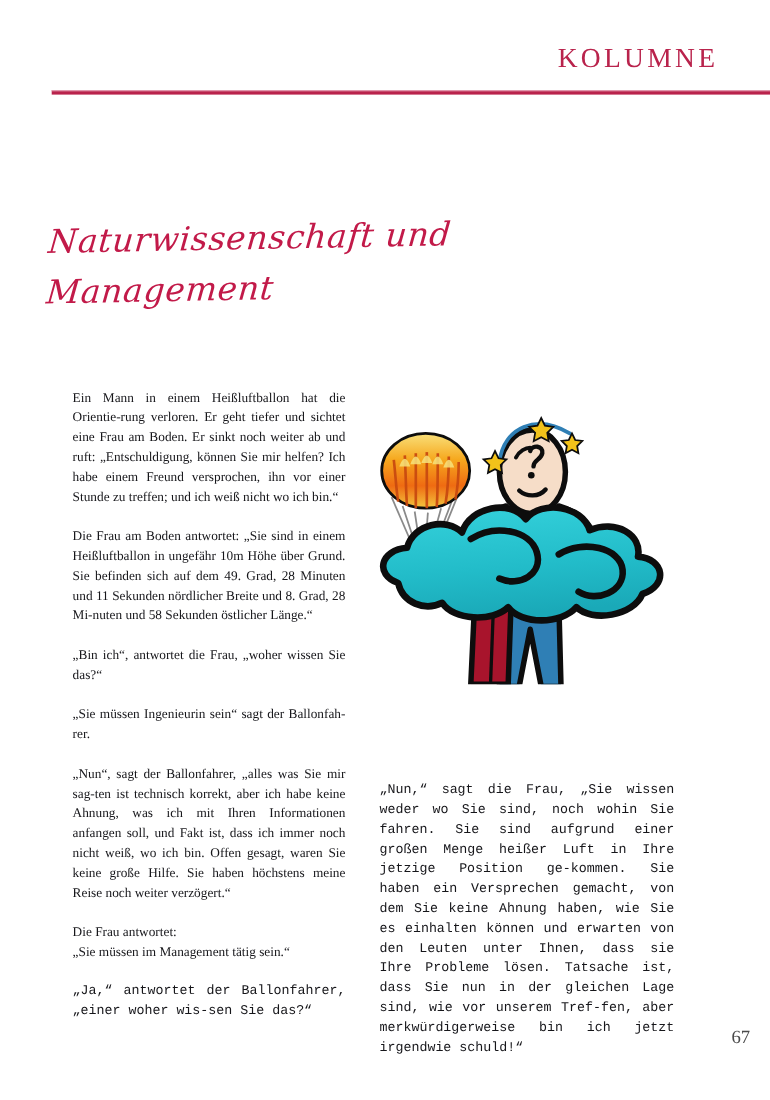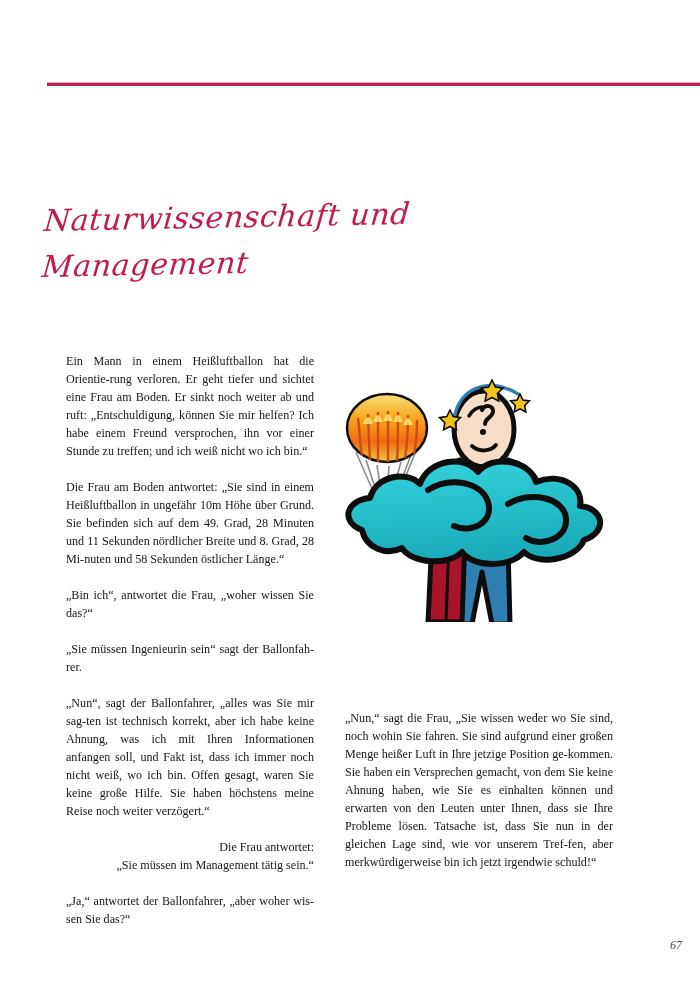--- a/index.html
+++ b/index.html
@@ -61,63 +61,63 @@
     font-size:12.1px;
     line-height:18.0px;
     color:#16161a;
     text-align:justify;
     text-justify:inter-word;
     hyphens:manual;
   }
   .col-left{ left:45px; top:352px; width:248px;margin-left:21px; }
   .col-right{ left:345px; top:709px; width:268px; }
   .col p{margin:0 0 18px 0;}
-  .col p:last-child{margin-bottom:0;}
+  .col p:last-child{margin-bottom:0;font-family:Liberation Mono, monospace;}
 
   
   .illustration{
     position:absolute;
     left:332px; top:372px;
     width:300px; height:250px;
   }
   .illustration svg{display:block;width:100%;height:100%;}
 
   
   .folio{
     position:absolute;
     right:18px; bottom:47px;
     font-family:"Liberation Serif", serif;
-    font-size:12px;
-    font-style:italic;
+    font-size:17px;
     color:#4a4a4a;
   }
 </style>
 </head>
 <body>
 
 <div class="page">
 
   <div class="header-wrap">
+    <div class="kolumne">KOLUMNE</div>
     <div class="header-rule"></div>
   </div>
 
   <div class="title">
     <span class="l1">Naturwissenschaft und</span>
     <span class="l2">Management</span>
   </div>
 
   <div class="col col-left">
     <p>Ein Mann in einem Heißluftballon hat die Orientie-rung verloren. Er geht tiefer und sichtet eine Frau am Boden. Er sinkt noch weiter ab und ruft: „Entschuldigung, können Sie mir helfen? Ich habe einem Freund versprochen, ihn vor einer Stunde zu treffen; und ich weiß nicht wo ich bin.“</p>
     <p>Die Frau am Boden antwortet: „Sie sind in einem Heißluftballon in ungefähr 10m Höhe über Grund. Sie befinden sich auf dem 49. Grad, 28 Minuten und 11 Sekunden nördlicher Breite und 8. Grad, 28 Mi-nuten und 58 Sekunden östlicher Länge.“</p>
     <p>„Bin ich“, antwortet die Frau, „woher wissen Sie das?“</p>
     <p>„Sie müssen Ingenieurin sein“ sagt der Ballonfah-rer.</p>
     <p>„Nun“, sagt der Ballonfahrer, „alles was Sie mir sag-ten ist technisch korrekt, aber ich habe keine Ahnung, was ich mit Ihren Informationen anfangen soll, und Fakt ist, dass ich immer noch nicht weiß, wo ich bin. Offen gesagt, waren Sie keine große Hilfe. Sie haben höchstens meine Reise noch weiter verzögert.“</p>
-    <p style="white-space:pre-line;text-align:right;">Die Frau antwortet:
+    <p style="white-space:pre-line;text-align:left;">Die Frau antwortet:
 „Sie müssen im Management tätig sein.“</p>
-    <p>„Ja,“ antwortet der Ballonfahrer, „aber woher wis-sen Sie das?“</p>
+    <p>„Ja,“ antwortet der Ballonfahrer, „einer woher wis-sen Sie das?“</p>
   </div>
 
   <div class="col col-right">
     <p>„Nun,“ sagt die Frau, „Sie wissen weder wo Sie sind, noch wohin Sie fahren. Sie sind aufgrund einer großen Menge heißer Luft in Ihre jetzige Position ge-kommen. Sie haben ein Versprechen gemacht, von dem Sie keine Ahnung haben, wie Sie es einhalten können und erwarten von den Leuten unter Ihnen, dass sie Ihre Probleme lösen. Tatsache ist, dass Sie nun in der gleichen Lage sind, wie vor unserem Tref-fen, aber merkwürdigerweise bin ich jetzt irgendwie schuld!“</p>
   </div>
 
   <div class="illustration">
     <svg viewBox="0 0 300 250" xmlns="http://www.w3.org/2000/svg">
       <defs>
         <linearGradient id="balloonGrad" x1="0" y1="0" x2="0" y2="1">

